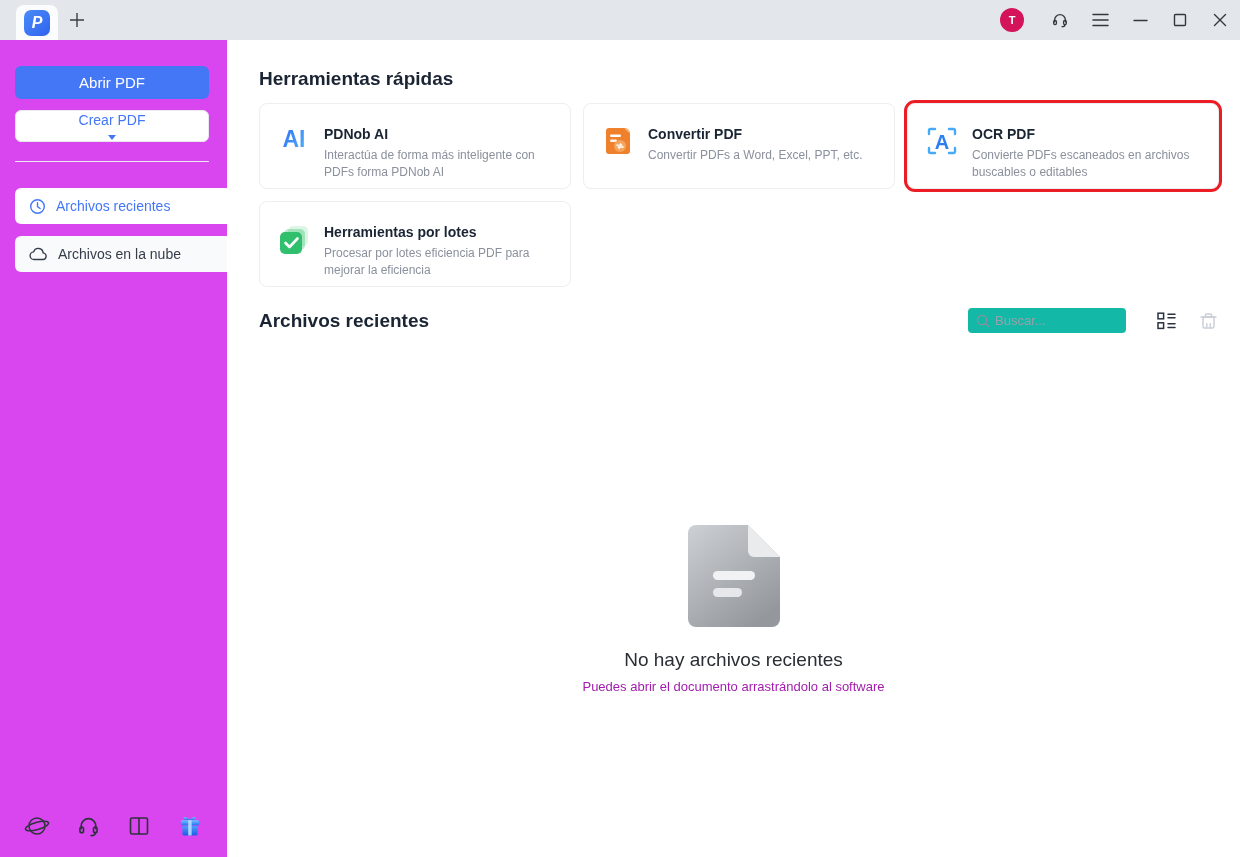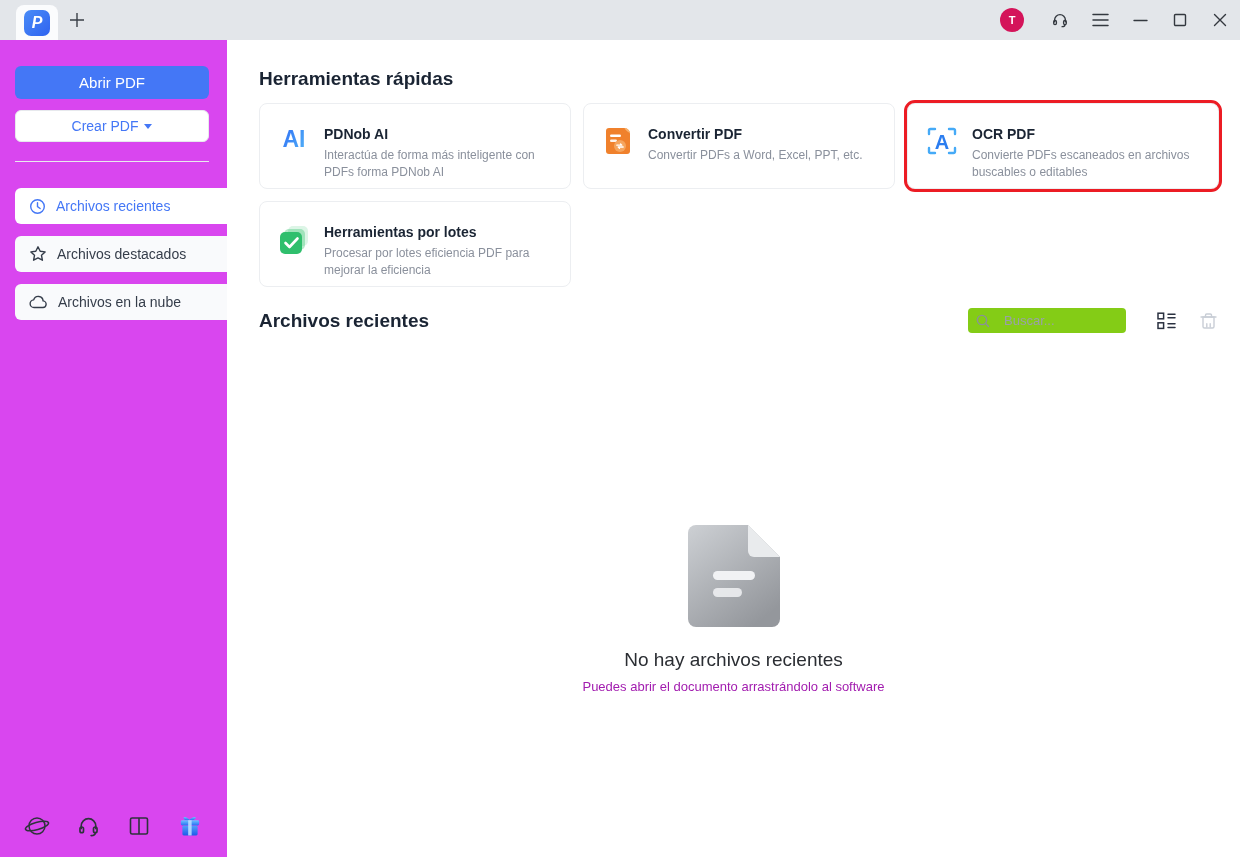--- a/index.html
+++ b/index.html
@@ -13,21 +13,21 @@
   .tab { position:absolute; left:16px; top:5px; width:42px; height:35px; background:#fbfcfd; border-radius:8px 8px 0 0; display:flex; align-items:center; justify-content:center; cursor:pointer; }
   .tab-logo { width:26px; height:26px; border-radius:7px; background:linear-gradient(135deg,#4a8cf7,#2f63f0); color:#fff; display:flex; align-items:center; justify-content:center; font-weight:bold; font-style:italic; font-size:16px; }
   .newtab { position:absolute; left:66px; top:9px; width:22px; height:22px; display:flex; align-items:center; justify-content:center; color:#3a3f47; cursor:pointer; }
   .tb-right { position:absolute; right:0; top:0; height:40px; display:flex; align-items:center; gap:0; }
   .tb-btn { width:40px; height:40px; display:flex; align-items:center; justify-content:center; color:#33383f; cursor:pointer; }
   .avatar { width:24px; height:24px; border-radius:50%; background:#d4145a; color:#fff; font-size:11px; font-weight:bold; display:flex; align-items:center; justify-content:center; margin-right:16px; cursor:pointer; }
 
   
   .sidebar { position:absolute; top:40px; left:0; width:227px; bottom:0; background:#d946ef; }
   .btn-open { position:absolute; left:15px; top:26px; width:194px; height:33px; background:#4477f6; color:#fff; border:none; border-radius:6px; font-size:15px; font-family:inherit; cursor:pointer; }
-  .btn-create { position:absolute; left:15px; top:70px; width:194px; height:32px; background:#fff; color:#4477f6; border:1px solid #e7e9ed; border-radius:6px; font-size:14px; font-family:inherit; cursor:pointer; display:flex; align-items:center; justify-content:center; gap:6px; }
+  .btn-create { position:absolute; left:15px; top:70px; width:194px; height:32px; background:#fff; color:#4477f6; border:1px solid #e7e9ed; border-radius:6px; font-size:14px; font-family:inherit; cursor:pointer; display:flex; align-items:center; justify-content:center; gap:6px;flex-direction:column; }
   .caret { width:0; height:0; border-left:4px solid transparent; border-right:4px solid transparent; border-top:5px solid #4477f6; margin-top:1px; }
   .side-divider { position:absolute; left:15px; top:121px; width:194px; height:1px; background:#e8eaee; }
   .nav { position:absolute; left:15px; top:148px; right:0; display:flex; flex-direction:column; gap:12px; }
   .nav-item { height:36px; display:flex; align-items:center; gap:10px; padding-left:14px; border-radius:6px 0 0 6px; font-size:14px; color:#353d4a; background:#f9fafc; cursor:pointer; }
   .nav-item.active { background:#ffffff; color:#4477f6; }
   .nav-item svg { flex:0 0 auto; }
   .side-bottom { position:absolute; left:24px; bottom:18px; display:flex; align-items:center; gap:25px; }
   .side-bottom .sicon { width:26px; height:26px; color:#2e333b; display:flex; align-items:center; justify-content:center; cursor:pointer; }
 
   
@@ -37,21 +37,21 @@
   .cards { position:absolute; left:32px; top:63px; width:960px; display:flex; flex-wrap:wrap; gap:12px; }
   .card { width:312px; height:86px; background:#fff; border:1px solid #eceef1; border-radius:8px; padding:22px 16px 0 18px; display:flex; gap:14px; cursor:pointer; }
   .card.highlighted { outline:3px solid #ec1c24; outline-offset:0; }
   .card-icon { width:32px; height:32px; flex:0 0 auto; display:flex; align-items:flex-start; justify-content:center; }
   .ai-text { font-size:23px; font-weight:bold; line-height:26px; background:linear-gradient(120deg,#2f6ef5,#53b4f8); -webkit-background-clip:text; background-clip:text; color:transparent; }
   .card-title { font-size:14px; font-weight:bold; color:#1a2433; margin-bottom:5px; }
   .card-desc { font-size:12px; color:#8a909c; line-height:1.45; }
 
   .recent-header { position:absolute; left:32px; top:268px; right:22px; display:flex; align-items:center; }
   .recent-controls { margin-left:auto; display:flex; align-items:center; gap:0; }
-  .search-box { width:158px; height:25px; background:#84cc16; border-radius:4px; display:flex; align-items:center; padding:0 8px; gap:14px; }
+  .search-box { width:158px; height:25px; background:#14b8a6; border-radius:4px; display:flex; align-items:center; padding:0 8px; gap:5px; }
   .search-box svg { color:#8a909c; flex:0 0 auto; }
   .search-box input { border:none; outline:none; background:transparent; font-family:inherit; font-size:13px; color:#3a424f; width:100%; }
   .search-box input::placeholder { color:#9aa0aa; }
   .view-btn { margin-left:30px; width:20px; height:20px; color:#2a3140; display:flex; align-items:center; justify-content:center; cursor:pointer; }
   .trash-btn { margin-left:22px; width:20px; height:20px; color:#c9ced6; display:flex; align-items:center; justify-content:center; cursor:pointer; }
 
   .empty { position:absolute; left:0; right:0; top:485px; text-align:center; }
   .empty-icon { display:inline-block; }
   .empty-title { font-size:19px; color:#2b2e33; margin-top:18px; }
   .empty-sub { font-size:13px; color:#a21caf; margin-top:8px; }
@@ -115,26 +115,20 @@
     </button>
     <div class="side-divider"></div>
 
     <div class="nav">
       <div class="nav-item active">
         <svg width="17" height="17" viewBox="0 0 17 17" fill="none" stroke="currentColor" stroke-width="1.4" stroke-linecap="round">
             <circle cx="8.5" cy="8.5" r="6.8"></circle>
             <path d="M8.5 4.8v3.9l2.6 1.8"></path>
           </svg>
         <span>Archivos recientes</span>
-      </div>
-      <div class="nav-item">
-        <svg width="18" height="18" viewBox="0 0 18 18" fill="none" stroke="currentColor" stroke-width="1.4" stroke-linejoin="round">
-            <path d="M9 1.8l2.2 4.4 4.9.7-3.6 3.4.9 4.9L9 12.9l-4.4 2.3.9-4.9L1.9 6.9l4.9-.7z"></path>
-          </svg>
-        <span>Archivos destacados</span>
       </div>
       <div class="nav-item">
         <svg width="19" height="16" viewBox="0 0 19 16" fill="none" stroke="currentColor" stroke-width="1.4" stroke-linejoin="round">
             <path d="M5.2 13.5a3.8 3.8 0 0 1-.5-7.6 4.8 4.8 0 0 1 9.4 1 3.3 3.3 0 0 1-.6 6.6z"></path>
           </svg>
         <span>Archivos en la nube</span>
       </div>
     </div>
 
     <div class="side-bottom">

